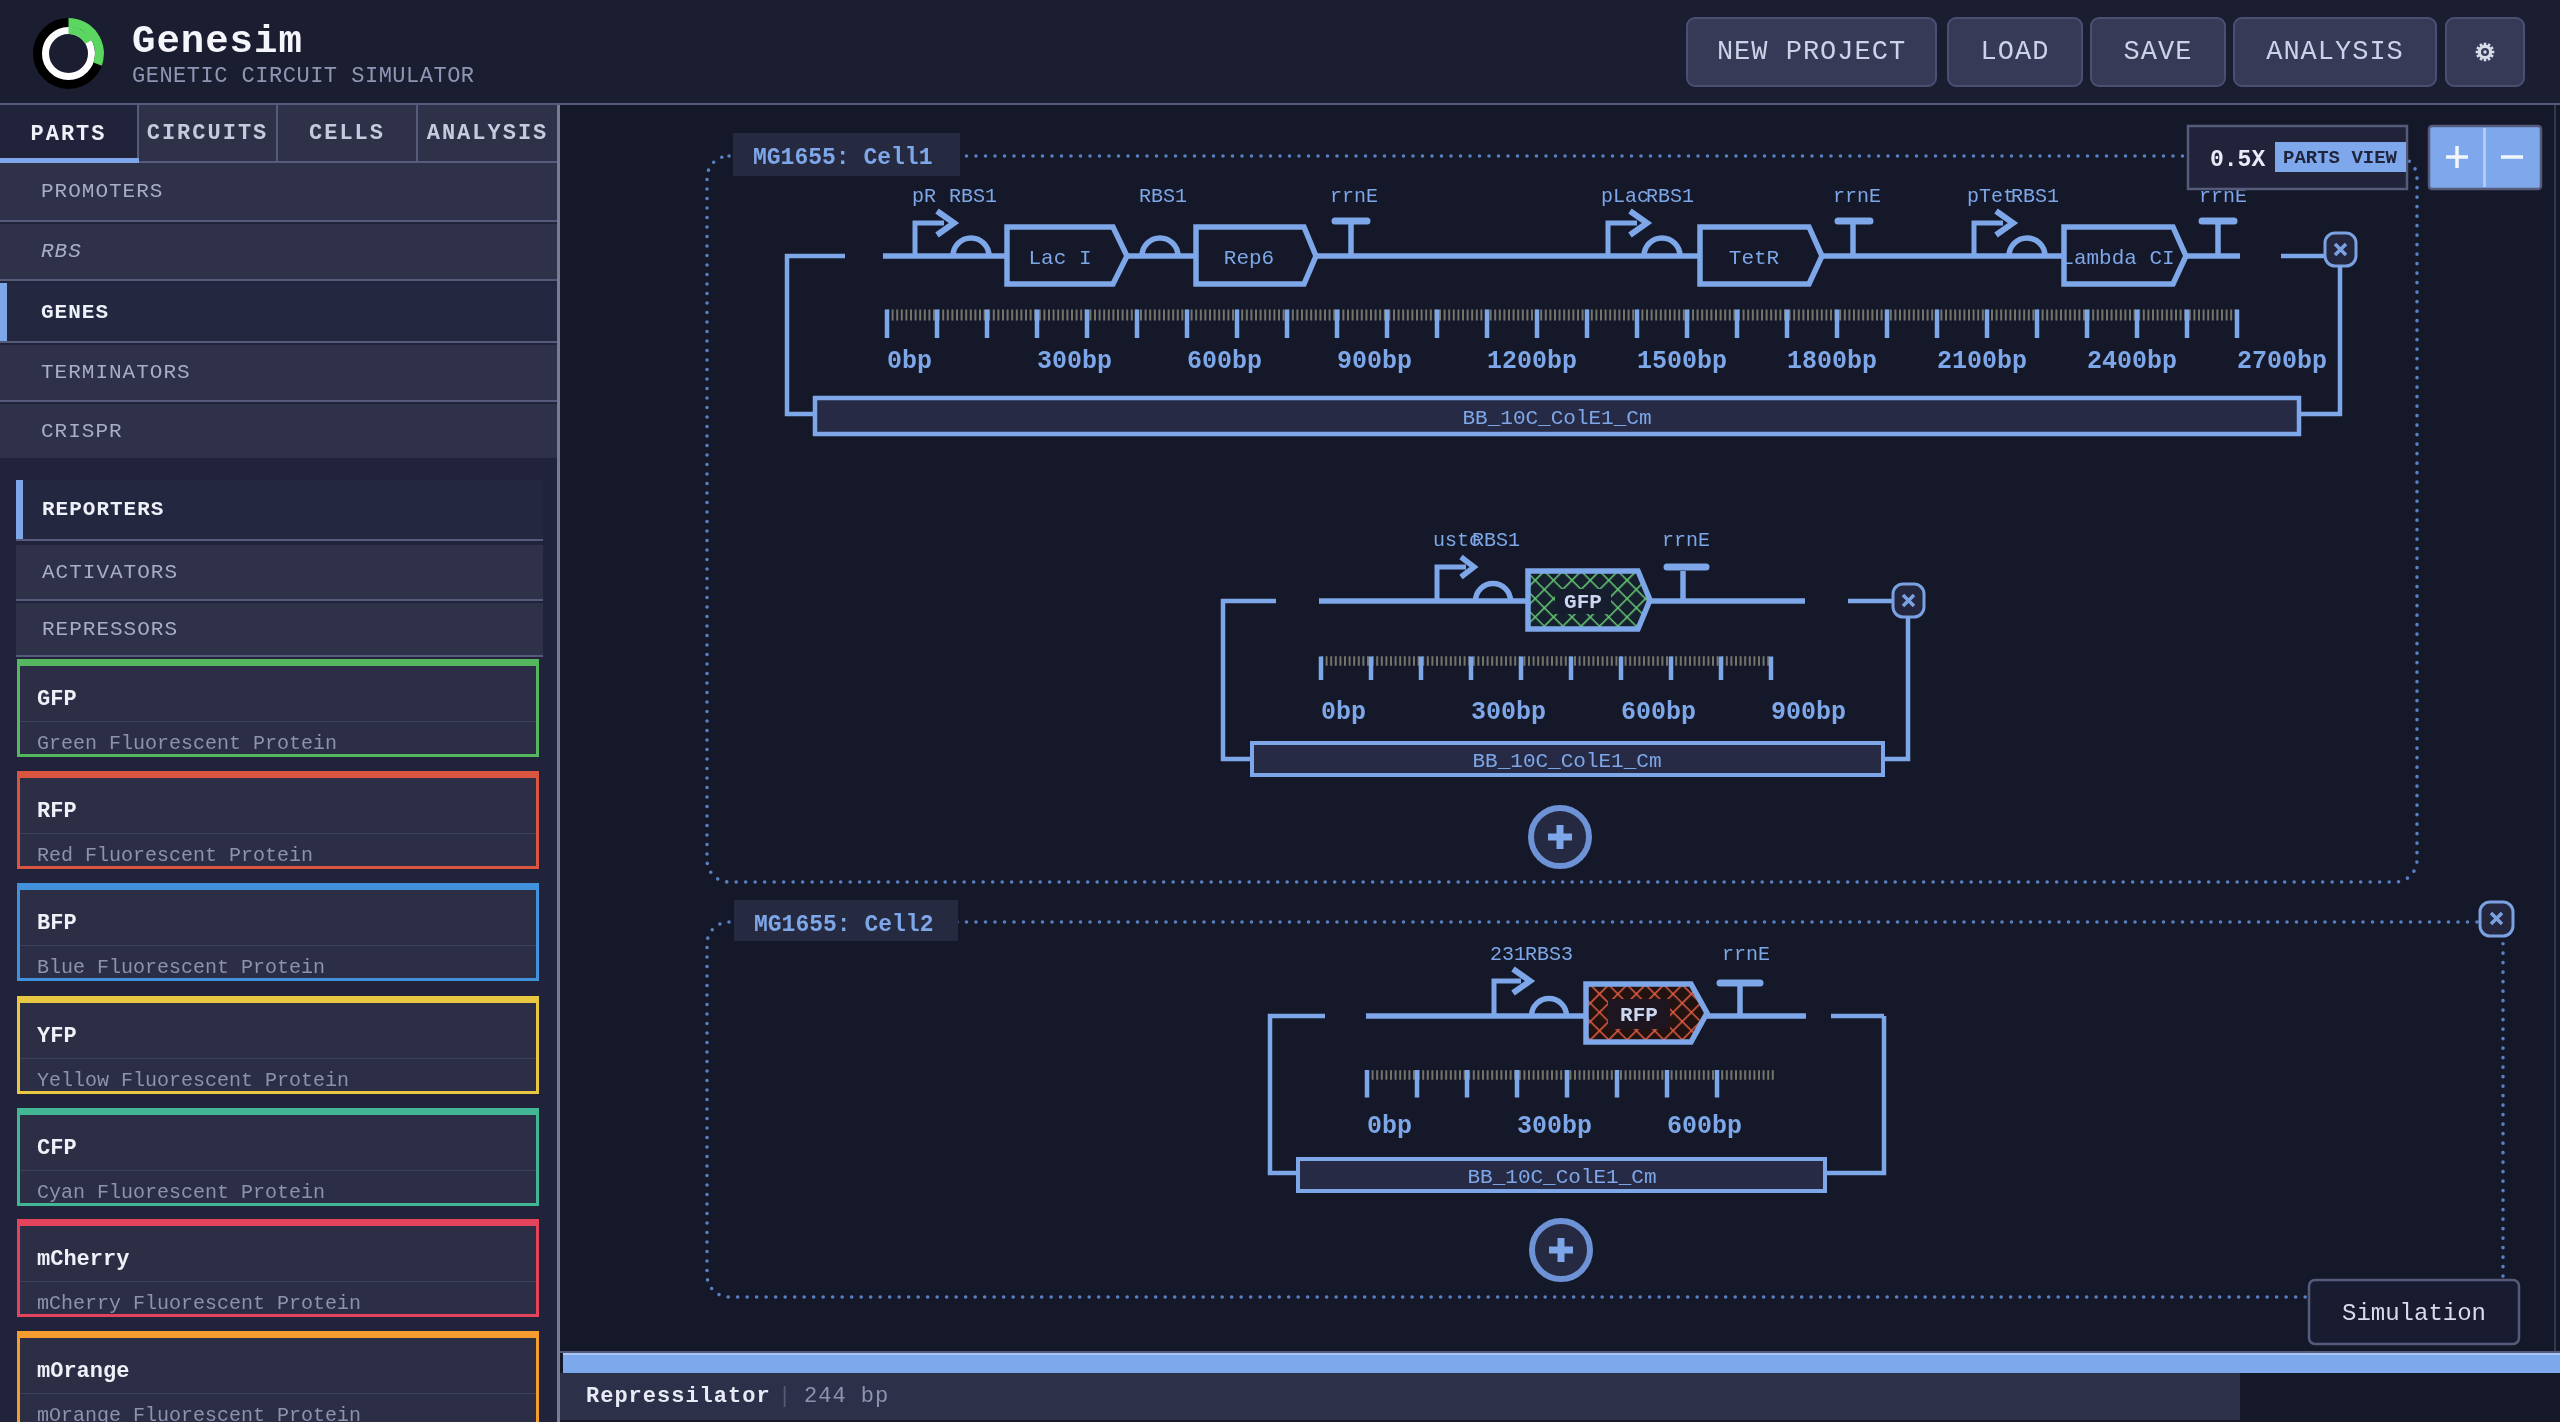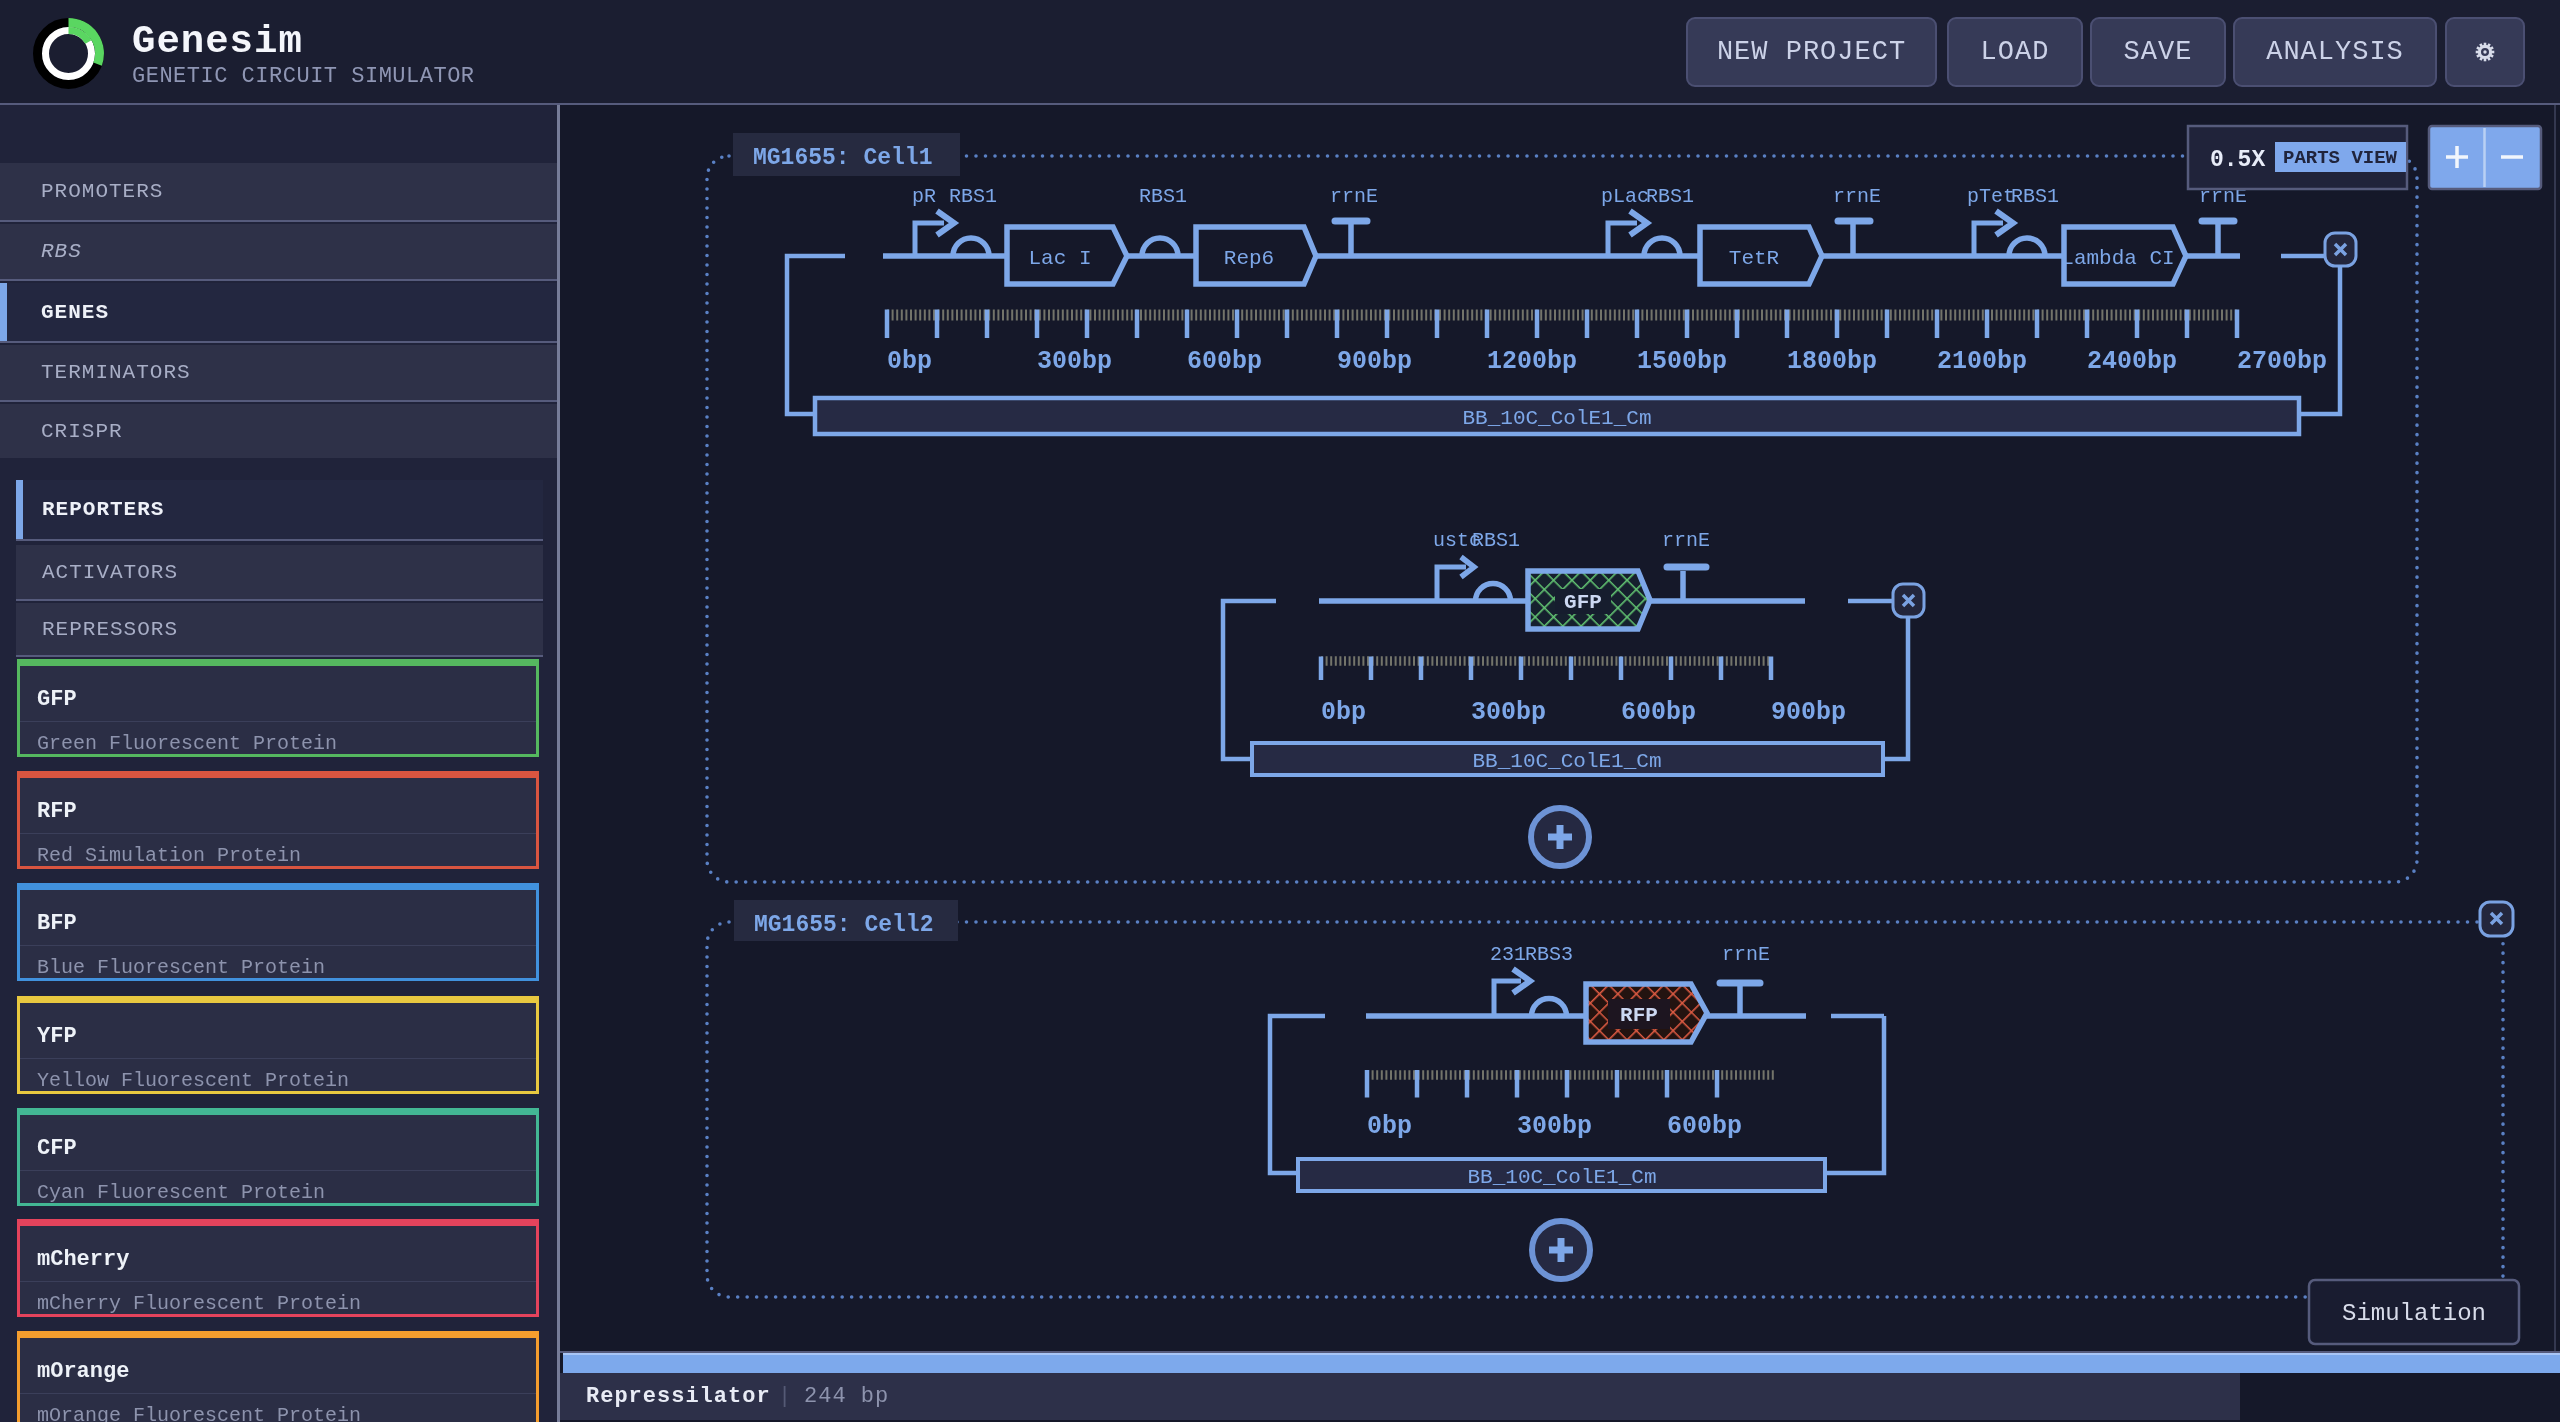--- a/index.html
+++ b/index.html
@@ -69,37 +69,44 @@
           <line x1="13.7" y1="11.4" x2="12.3" y2="8.9"></line>
           <line x1="17.0" y1="10.5" x2="17.0" y2="7.7"></line>
           <line x1="20.2" y1="11.4" x2="21.7" y2="8.9"></line>
           <line x1="22.6" y1="13.7" x2="25.1" y2="12.3"></line>
         </g>
       </svg>
   </div>
 </div>
 <div id="hline"></div>
 <div id="sidebar">
+  <div id="tabs">
+    <div class="tab active" style="left:0; width:139px;">PARTS</div>
+    <div class="tab" style="left:139px; width:139px;">CIRCUITS</div>
+    <div class="tab" style="left:278px; width:140px;">CELLS</div>
+    <div class="tab" style="left:418px; width:139px; border-right:none;">ANALYSIS</div>
+    <div id="tabunderline"></div>
+  </div>
   <div class="item" style="top:58px; height:59px; border-bottom:2px solid #565b7c;text-align:center;">PROMOTERS</div>
   <div class="item" style="top:119px; height:57px; border-bottom:2px solid #565b7c;font-style:italic;">RBS</div>
   <div class="item active" style="top:178px; height:60px; border-bottom:2px solid #565b7c;"><div class="abar"></div>GENES</div>
   <div class="item" style="top:240px; height:57px; border-bottom:2px solid #565b7c;">TERMINATORS</div>
   <div class="item" style="top:299px; height:54px;">CRISPR</div>
   <div class="item active sub" style="top:375px; height:61px; border-bottom:2px solid #565b7c;"><div class="abar"></div>REPORTERS</div>
   <div class="item sub" style="top:440px; height:56px; border-bottom:2px solid #565b7c;">ACTIVATORS</div>
   <div class="item sub" style="top:498px; height:54px; border-bottom:2px solid #565b7c;">REPRESSORS</div>
   <div class="card" style="top:554px; border-color:#55b85f;">
     <div class="ctitle">GFP</div>
       <div class="cdivider"></div>
       <div class="cdesc">Green Fluorescent Protein</div>
   </div>
   <div class="card" style="top:666px; border-color:#d95540;">
     <div class="ctitle">RFP</div>
       <div class="cdivider"></div>
-      <div class="cdesc">Red Simulation Protein</div>
+      <div class="cdesc">Red Fluorescent Protein</div>
   </div>
   <div class="card" style="top:778px; border-color:#4191dd;">
     <div class="ctitle">BFP</div>
       <div class="cdivider"></div>
       <div class="cdesc">Blue Fluorescent Protein</div>
   </div>
   <div class="card" style="top:891px; border-color:#e8c840;">
     <div class="ctitle">YFP</div>
       <div class="cdivider"></div>
       <div class="cdesc">Yellow Fluorescent Protein</div>

